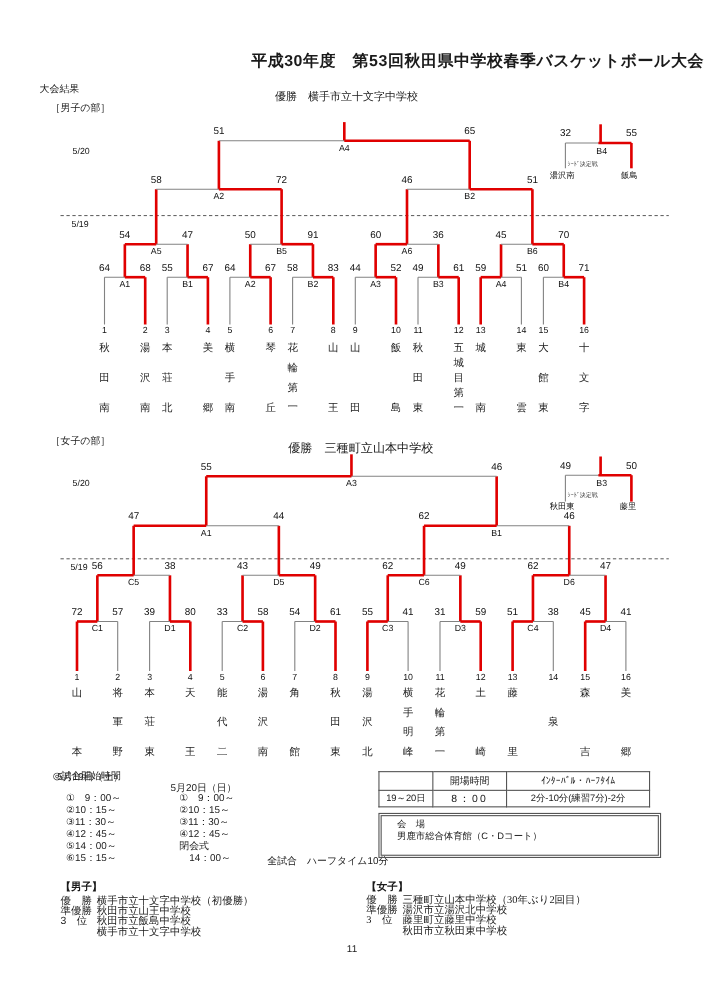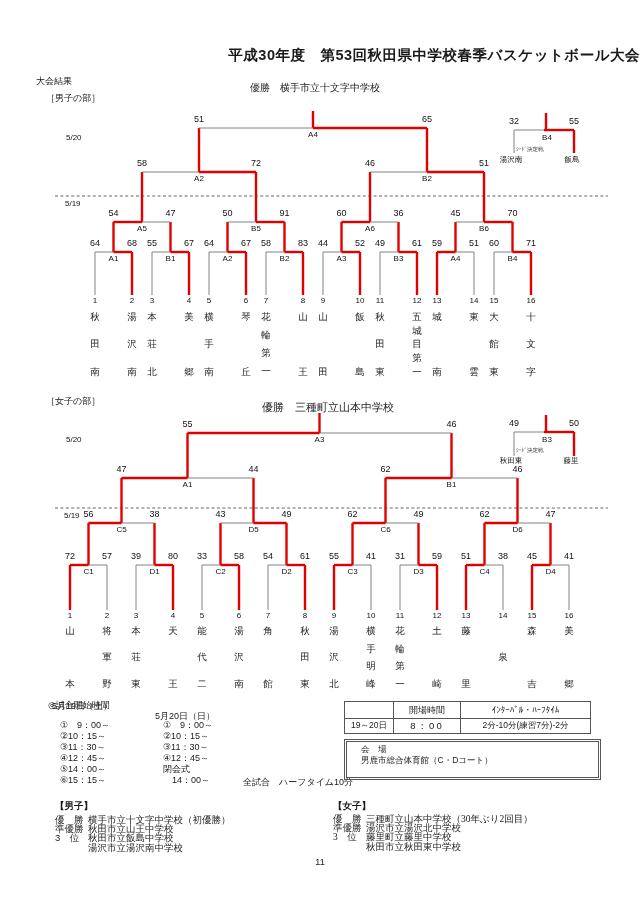--- a/index.html
+++ b/index.html
@@ -549,21 +549,21 @@
     <div class="result-row">
       <span class="place">準優勝</span>
       <span class="school">秋田市立山王中学校</span>
     </div>
     <div class="result-row">
       <span class="place">3　位</span>
       <span class="school">秋田市立飯島中学校</span>
     </div>
     <div class="result-row">
       <span class="place"></span>
-      <span class="school">湯沢市立湯沢南中学校</span>
+      <span class="school">横手市立十文字中学校</span>
     </div>
   </div>
 <div class="results-block" id="women-results">
   <div class="results-header">【女子】</div>
 <div class="result-row">
       <span class="place">優　勝</span>
       <span class="school">三種町立山本中学校（30年ぶり2回目）</span>
     </div>
     <div class="result-row">
       <span class="place">準優勝</span>

